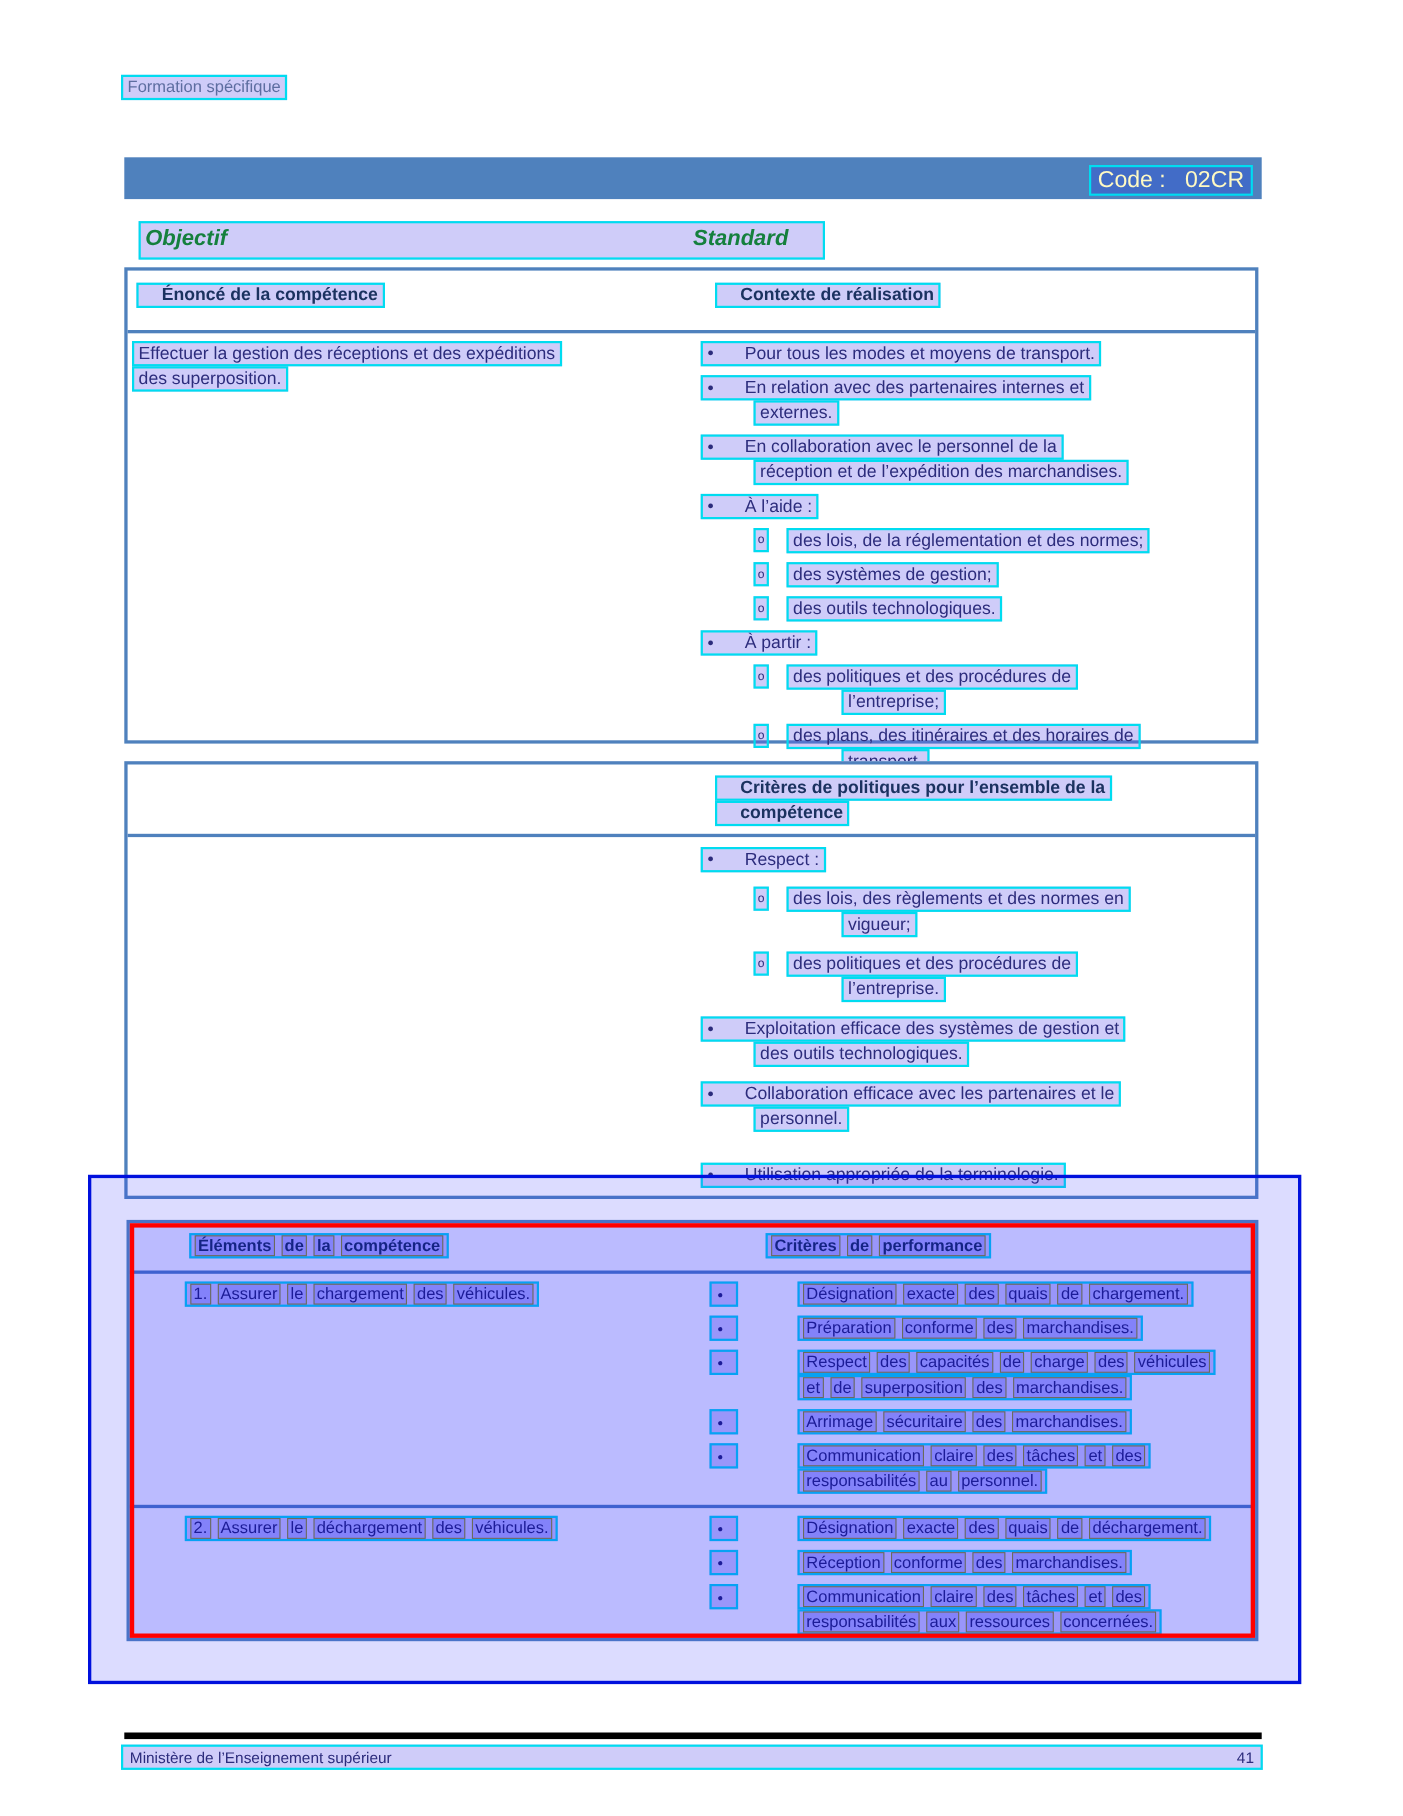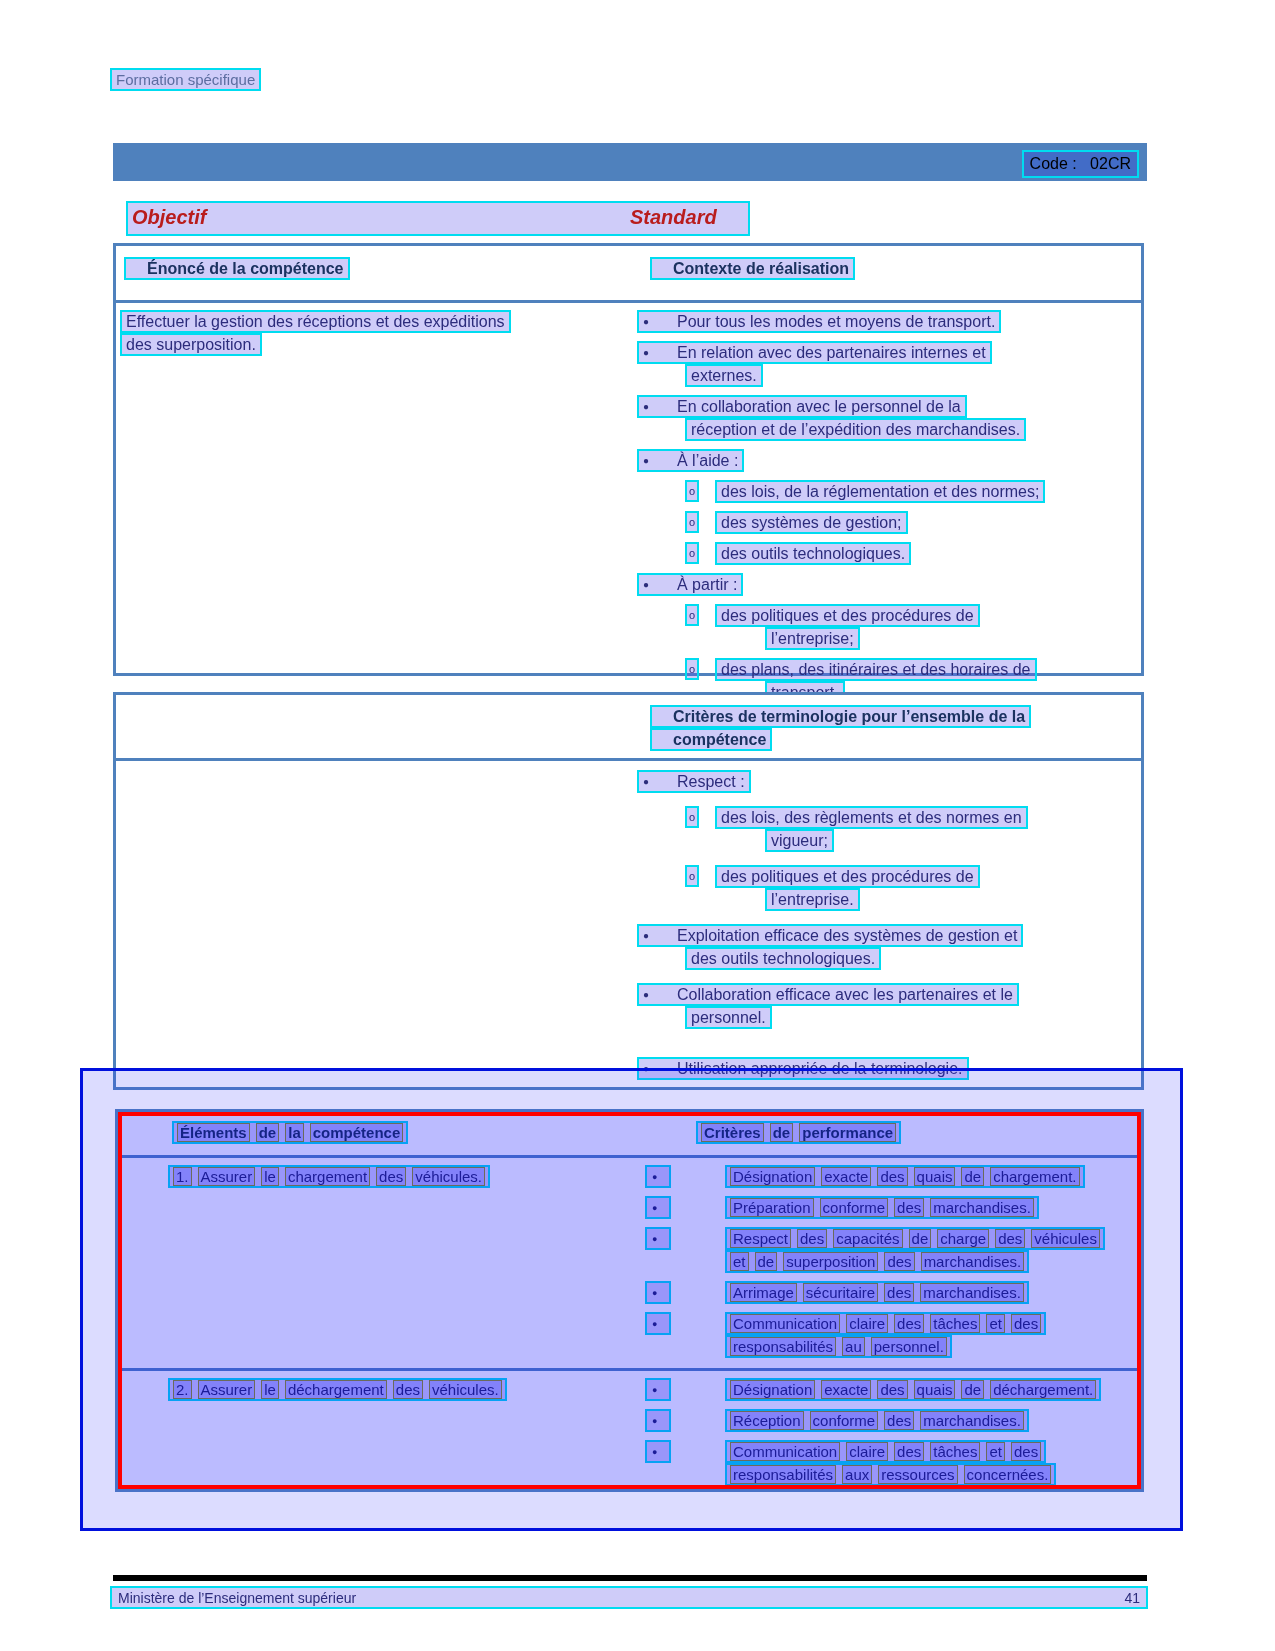--- a/index.html
+++ b/index.html
@@ -20,24 +20,24 @@
   .sm{display:inline-flex;align-items:center;justify-content:center;box-sizing:border-box;
       width:14px;height:22px;border:2px solid #00dcf0;background:rgba(95,85,235,0.30);
       font-size:11px;color:#2c2c7c;vertical-align:top;}
   .subtxt{margin-left:16px;}
 
   
   .toplabel{position:absolute;left:110px;top:68px;font-size:15px;color:#5d6da0;text-align:center;}
   .bar{position:absolute;left:113px;top:143px;width:1034px;height:38px;background:#4f81bd;}
   .codebox{position:absolute;right:8px;top:7px;height:24px;border:2px solid #00dcf0;
            background:rgba(0,0,255,0.16);display:inline-flex;align-items:center;
-           padding:0 6px;font-size:16px;color:#000000;white-space:pre;margin-left:16px;}
+           padding:0 6px;font-size:21px;color:#fef9c3;white-space:pre;margin-left:16px;}
   .objline{position:absolute;left:126px;top:201px;width:620px;height:31px;
            border:2px solid #00dcf0;background:rgba(95,85,235,0.30);
-           font-size:20px;font-weight:bold;font-style:italic;color:#b91c1c;}
+           font-size:20px;font-weight:bold;font-style:italic;color:#15803d;}
   .objline .obj{position:absolute;left:4px;top:3px;}
   .objline .std{position:absolute;left:502px;top:3px;}
 
   
   .dtable{position:absolute;box-sizing:border-box;border:3px solid #4f81bd;background:#fff;}
   .t1{left:113px;top:243px;width:1031px;height:433px;}
   .t2{left:113px;top:692px;width:1031px;height:398px;}
   .hsep{position:absolute;left:0;right:0;height:3px;background:#4f81bd;}
   .hpos{position:absolute;}
 
@@ -125,21 +125,21 @@
         </div>
         <div class="item">
           <div class="hline ind1"><span class="sm">o</span><span class="hl subtxt">des plans, des itinéraires et des horaires de</span></div>
           <div class="hline ind2"><span class="hl">transport.</span></div>
         </div>
       </div>
   </div>
 
   <div class="dtable t2">
     <div class="hpos" style="left:534px;top:10px">
-      <div class="hline"><span class="hl bold">Critères de terminologie pour l’ensemble de la</span></div>
+      <div class="hline"><span class="hl bold">Critères de politiques pour l’ensemble de la</span></div>
       <div class="hline"><span class="hl bold">compétence</span></div>
     </div>
     <div class="hsep" style="top:63px"></div>
     <div class="hpos t2col" style="left:521px;top:75px;width:500px">
         <div class="item">
           <div class="hline"><span class="hl"><span class="b1">●</span><span>Respect :</span></span></div>
         </div>
         <div class="item">
           <div class="hline ind1"><span class="sm">o</span><span class="hl subtxt">des lois, des règlements et des normes en</span></div>
           <div class="hline ind2"><span class="hl">vigueur;</span></div>

